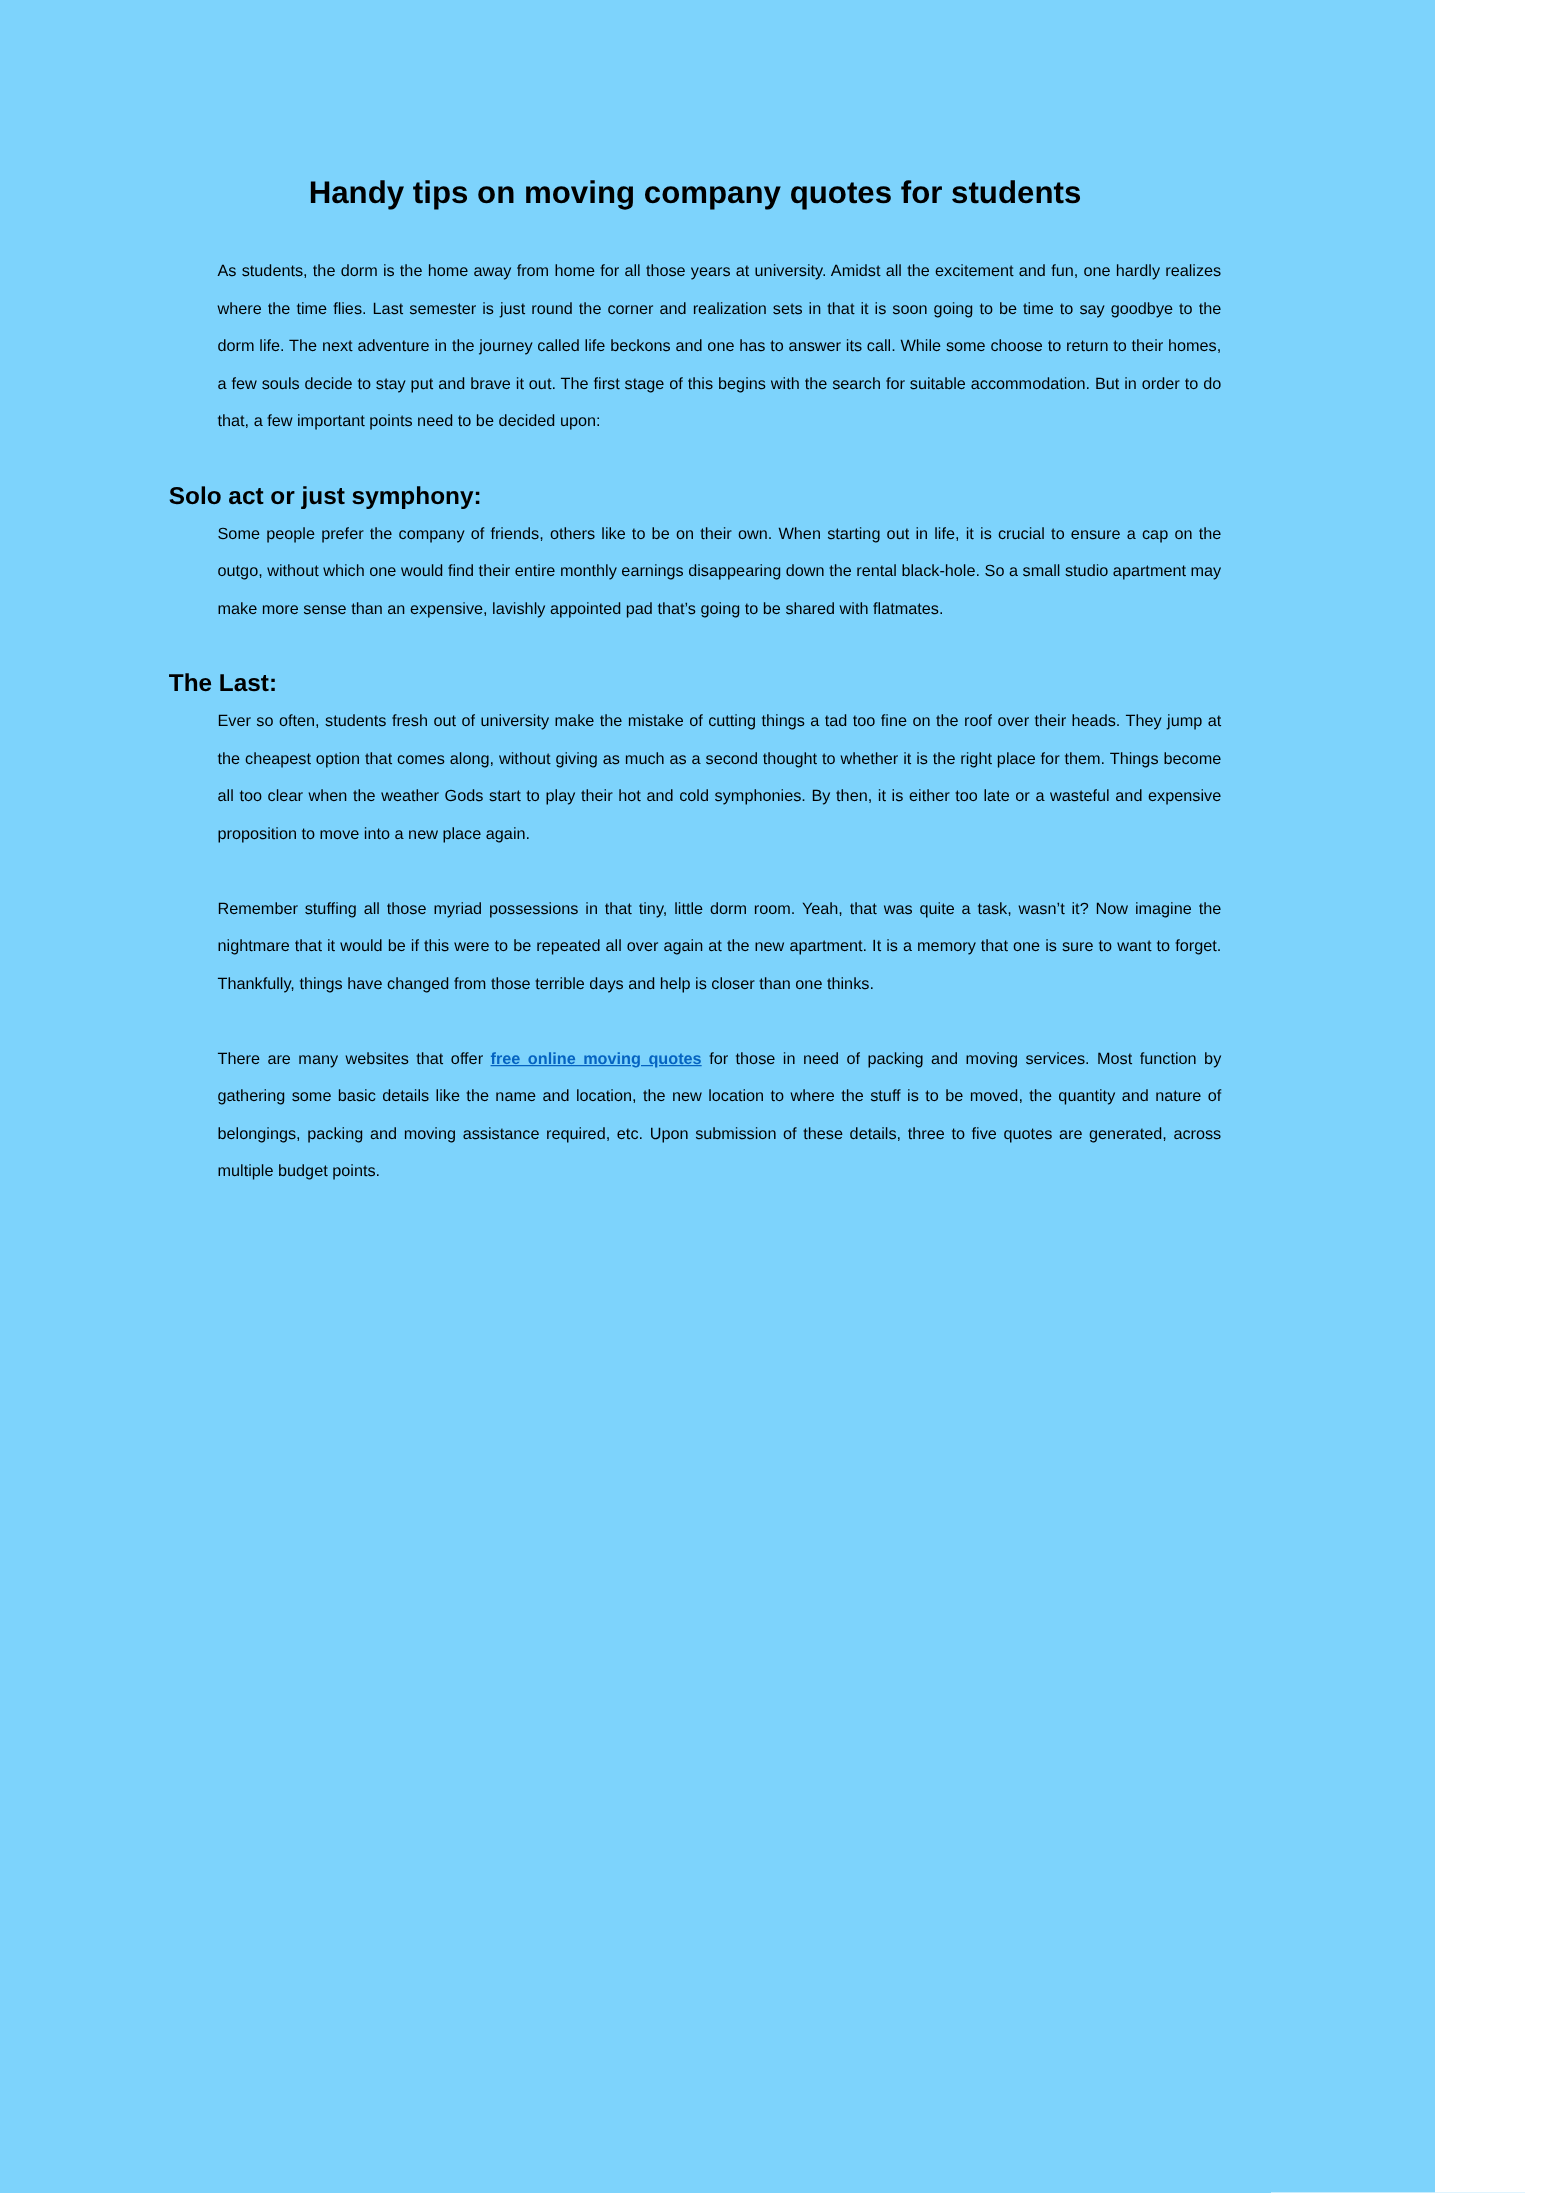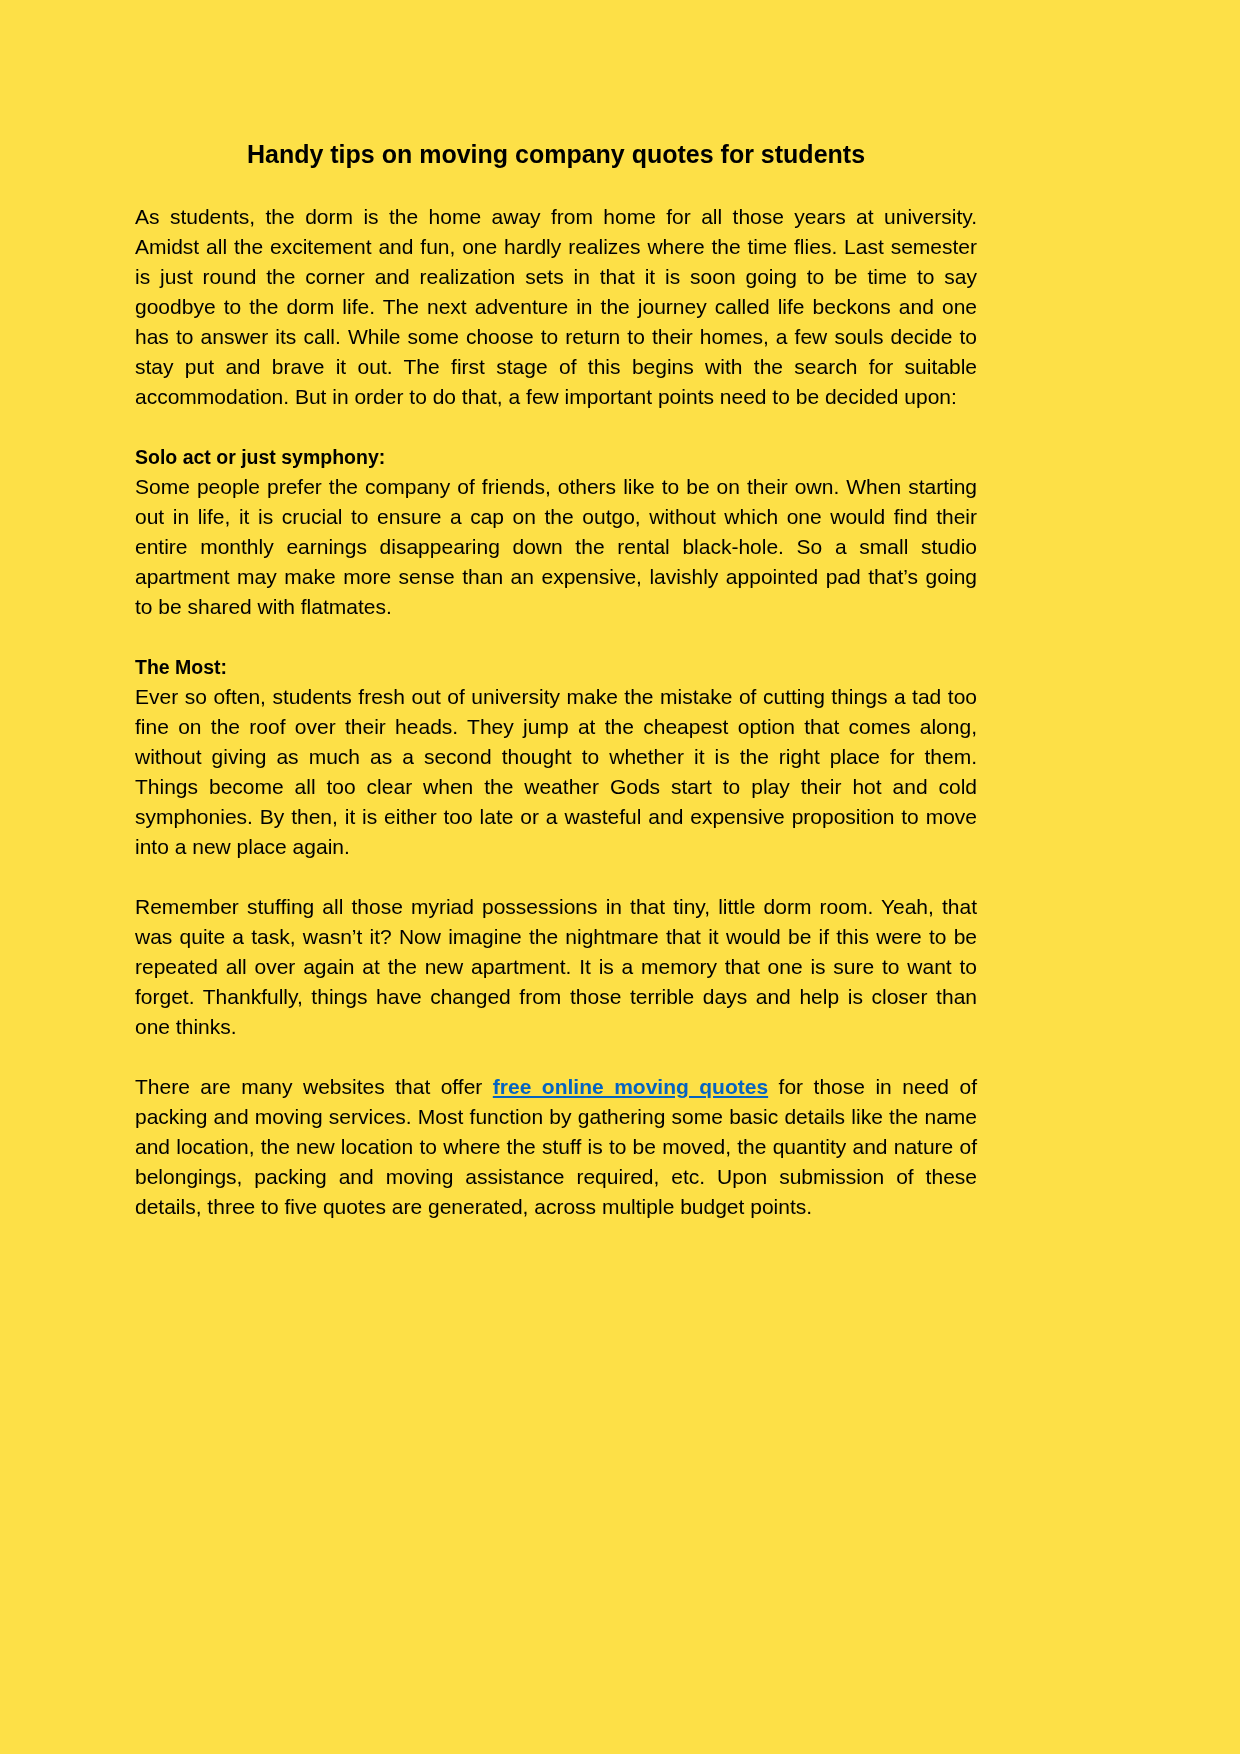--- a/index.html
+++ b/index.html
@@ -1,43 +1,44 @@
 <!DOCTYPE html>
 <html><head>
 <meta charset="utf-8">
 <style>
   * { margin: 0; padding: 0; box-sizing: border-box; }
   html, body { background: #ffffff; }
   .page {
-    width: 1240px;
+    width: 1148px;
     height: 1754px;
-    background: #fde047;
+    background: #7dd3fc;
     position: relative;
     overflow: hidden;
     font-family: "Liberation Sans", "DejaVu Sans", sans-serif;
     color: #000000;
   }
   .content {
     position: absolute;
     left: 135px;
     top: 138px;
     width: 842px;
   }
   .doc-title {
     text-align: center;
     font-size: 25px;
     line-height: 32px;
     font-weight: bold;
     margin-bottom: 32px;
   }
   p.body-text {
-    font-size: 21px;
+    font-size: 13px;
     line-height: 30px;
     text-align: justify;
     margin-bottom: 30px;
+    margin-left: 39px;
   }
   h2.section-heading {
     font-size: 19.5px;
     line-height: 30px;
     font-weight: bold;
     margin: 0;
   }
   a.doc-link {
     font-weight: bold;
     cursor: pointer;
@@ -49,21 +50,21 @@
 <div class="page">
   <div class="content">
 
     <h1 class="doc-title">Handy tips on moving company quotes for students</h1>
 
     <p class="body-text">As students, the dorm is the home away from home for all those years at university. Amidst all the excitement and fun, one hardly realizes where the time flies. Last semester is just round the corner and realization sets in that it is soon going to be time to say goodbye to the dorm life. The next adventure in the journey called life beckons and one has to answer its call. While some choose to return to their homes, a few souls decide to stay put and brave it out. The first stage of this begins with the search for suitable accommodation. But in order to do that, a few important points need to be decided upon:</p>
 
     <h2 class="section-heading">Solo act or just symphony:</h2>
     <p class="body-text">Some people prefer the company of friends, others like to be on their own. When starting out in life, it is crucial to ensure a cap on the outgo, without which one would find their entire monthly earnings disappearing down the rental black-hole. So a small studio apartment may make more sense than an expensive, lavishly appointed pad that’s going to be shared with flatmates.</p>
 
-    <h2 class="section-heading">The Most:</h2>
+    <h2 class="section-heading">The Last:</h2>
     <p class="body-text">Ever so often, students fresh out of university make the mistake of cutting things a tad too fine on the roof over their heads. They jump at the cheapest option that comes along, without giving as much as a second thought to whether it is the right place for them. Things become all too clear when the weather Gods start to play their hot and cold symphonies. By then, it is either too late or a wasteful and expensive proposition to move into a new place again.</p>
 
     <p class="body-text">Remember stuffing all those myriad possessions in that tiny, little dorm room. Yeah, that was quite a task, wasn’t it? Now imagine the nightmare that it would be if this were to be repeated all over again at the new apartment. It is a memory that one is sure to want to forget. Thankfully, things have changed from those terrible days and help is closer than one thinks.</p>
 
     <p class="body-text"><span>There are many websites that offer </span><a class="doc-link" href="#" style="color: rgb(5, 99, 193);">free online moving quotes</a><span> for those in need of packing and moving services. Most function by gathering some basic details like the name and location, the new location to where the stuff is to be moved, the quantity and nature of belongings, packing and moving assistance required, etc. Upon submission of these details, three to five quotes are generated, across multiple budget points.</span></p>
 
   </div>
 </div>
 
 </body></html>

